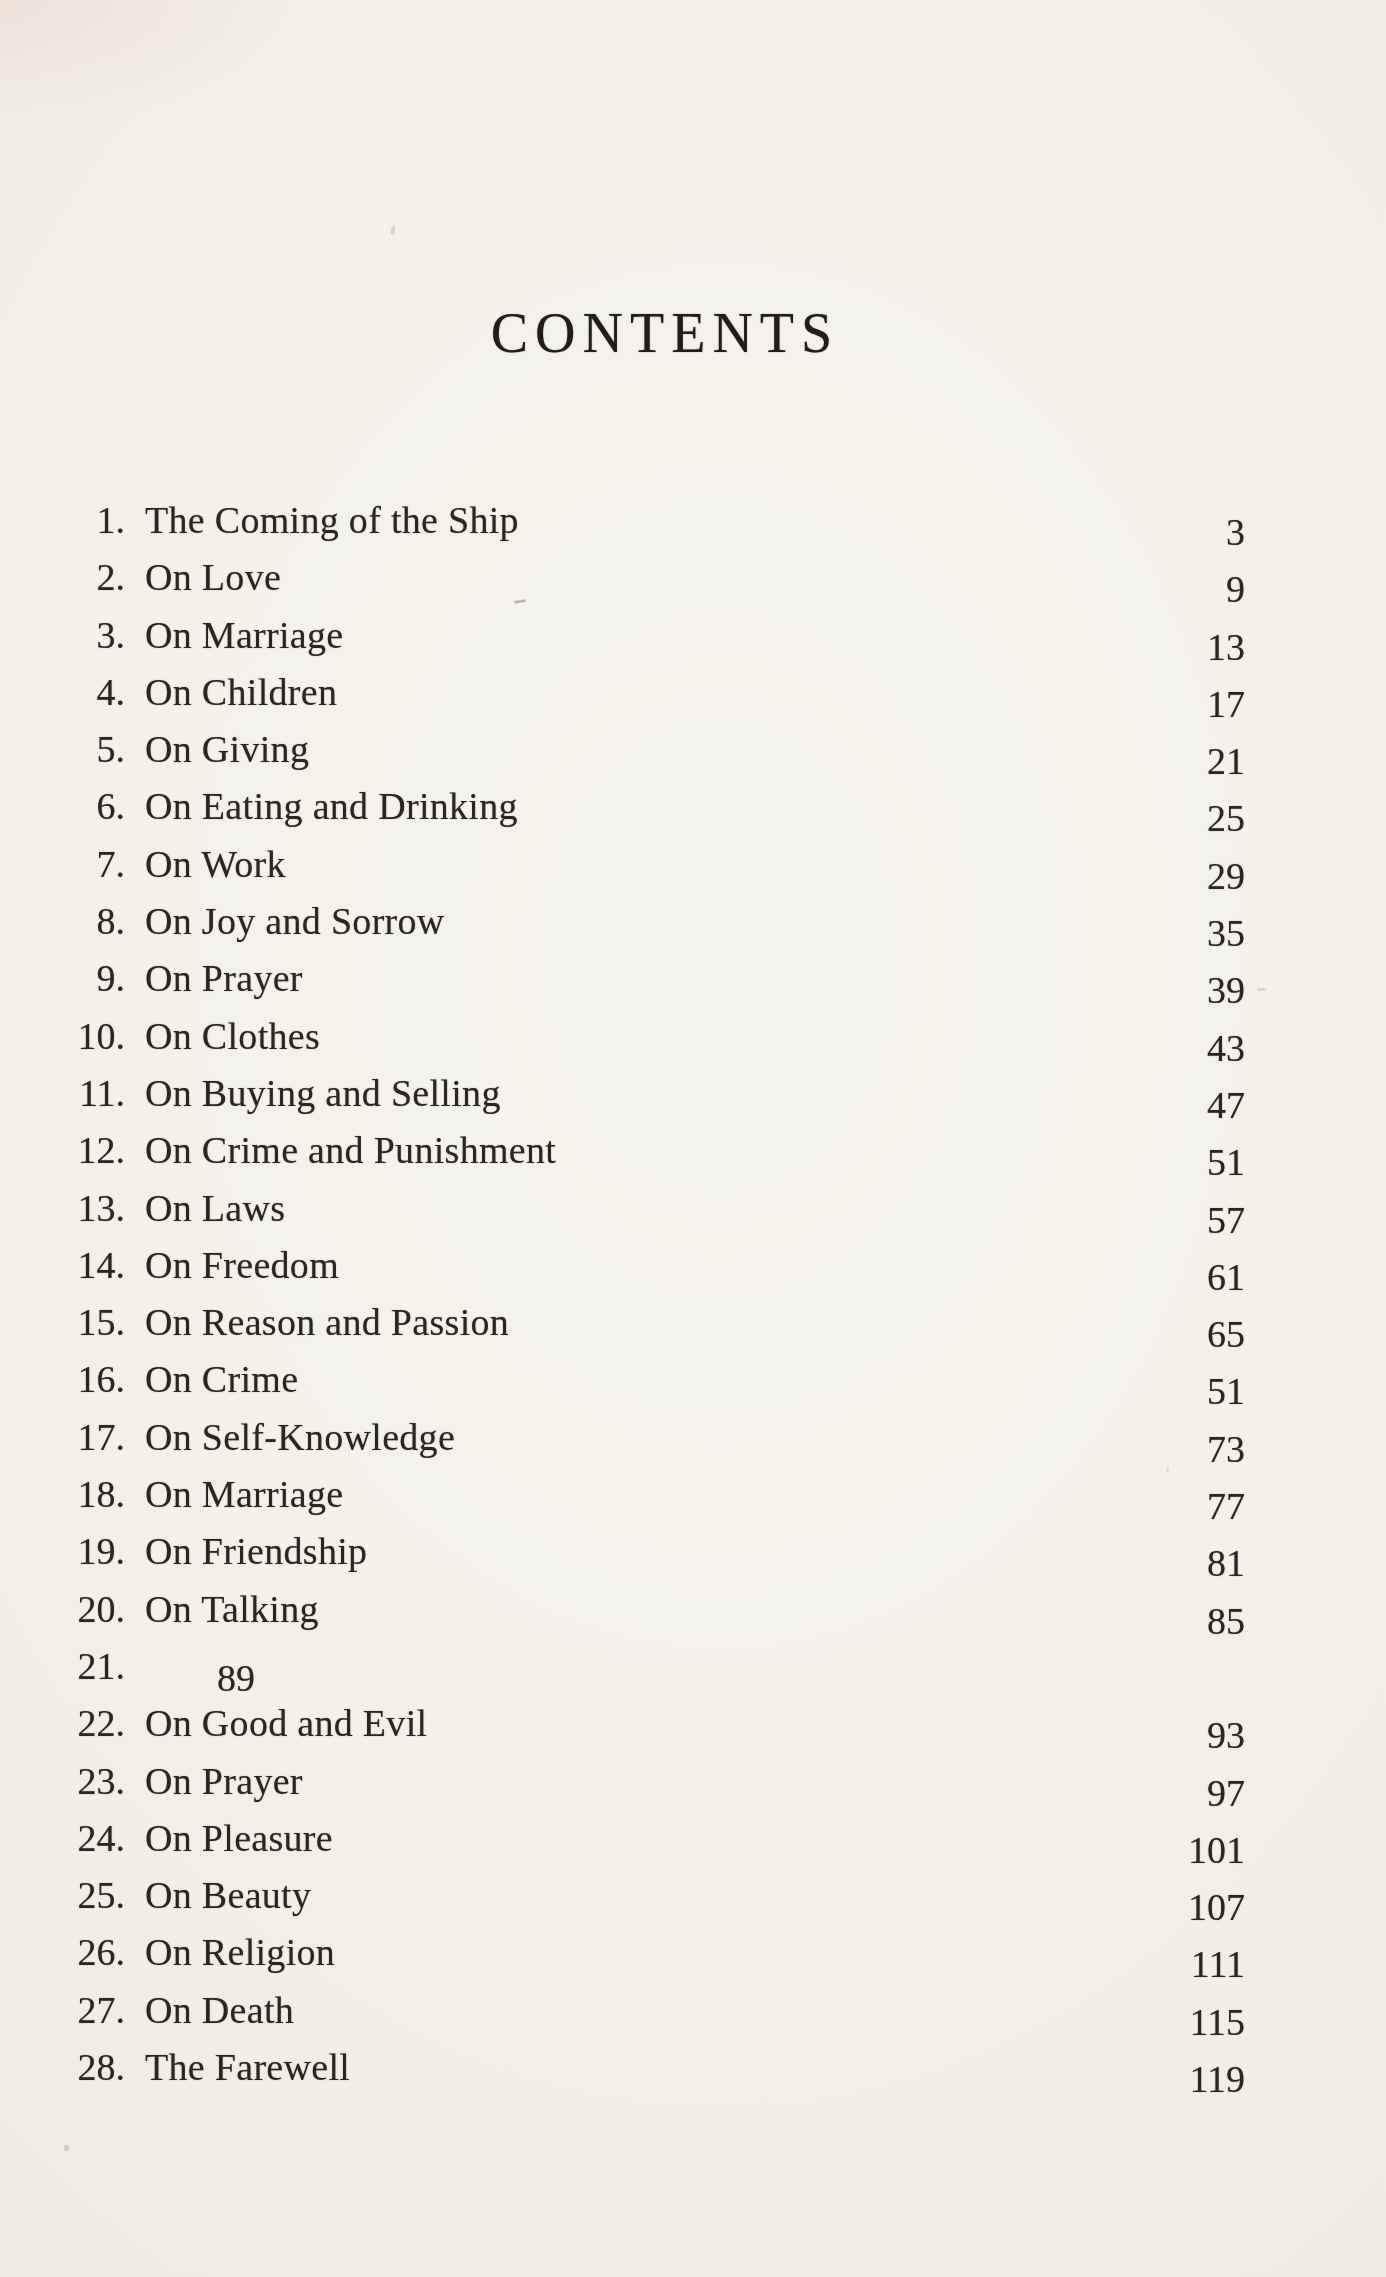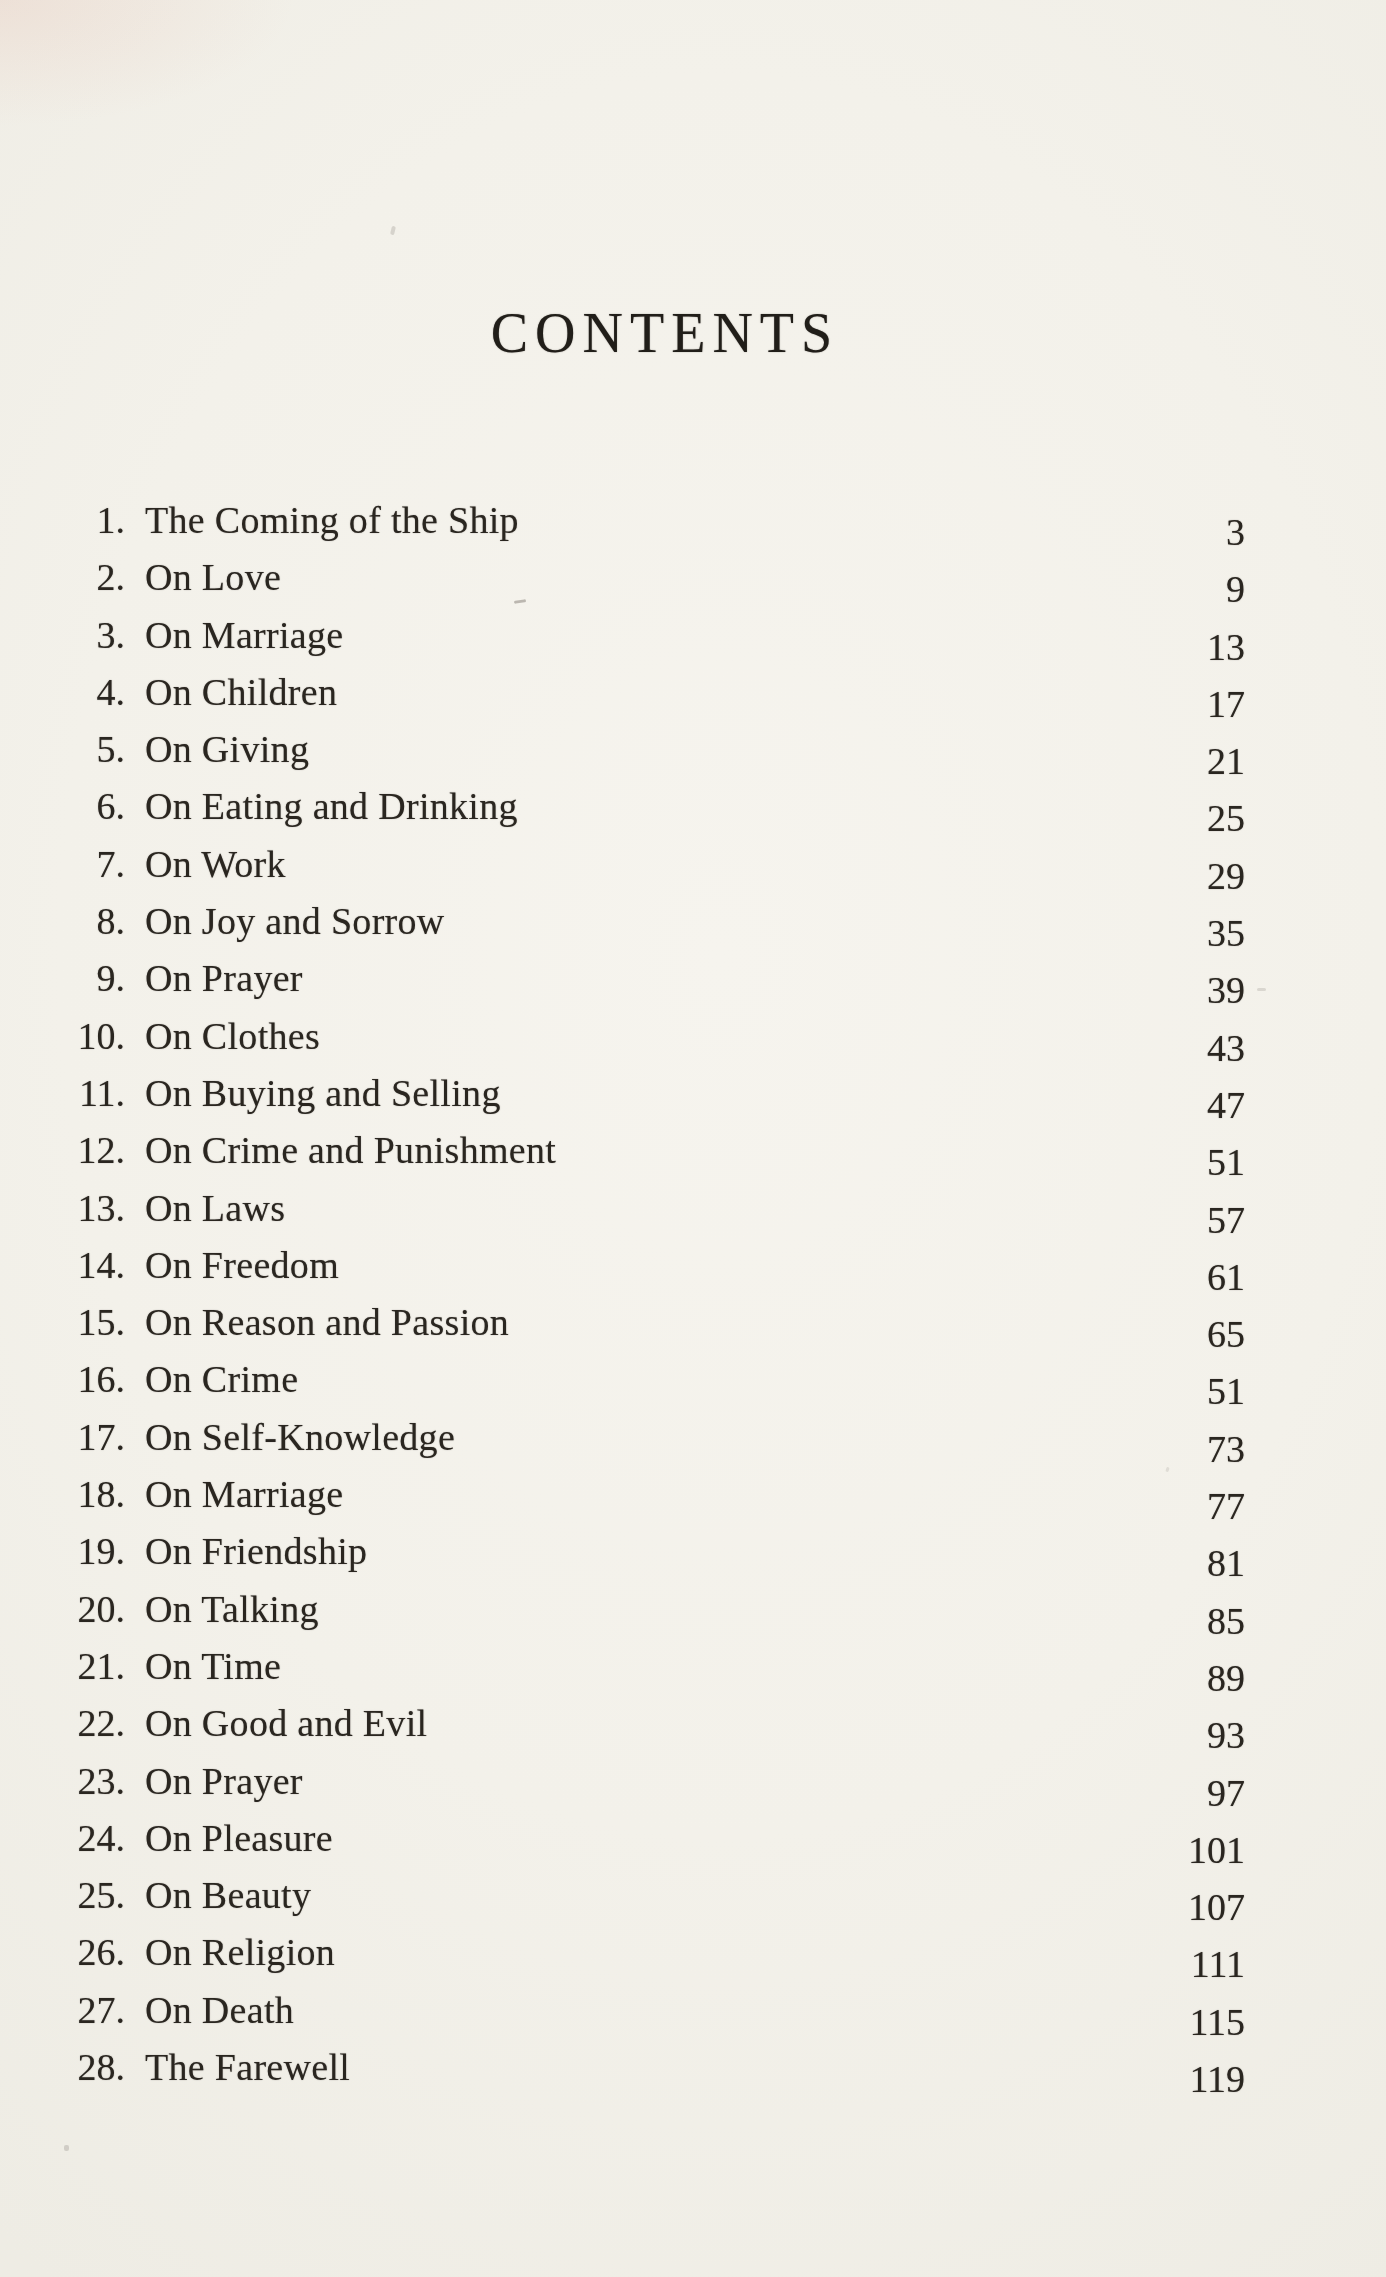--- a/index.html
+++ b/index.html
@@ -180,21 +180,20 @@
         <span class="chapter">On Friendship</span>
         <span class="pg">81</span>
       </div>
       <div class="row">
         <span class="num">20.</span>
         <span class="chapter">On Talking</span>
         <span class="pg">85</span>
       </div>
       <div class="row">
         <span class="num">21.</span>
-        <span class="chapter">On Time</span>
         <span class="pg">89</span>
       </div>
       <div class="row">
         <span class="num">22.</span>
         <span class="chapter">On Good and Evil</span>
         <span class="pg">93</span>
       </div>
       <div class="row">
         <span class="num">23.</span>
         <span class="chapter">On Prayer</span>

